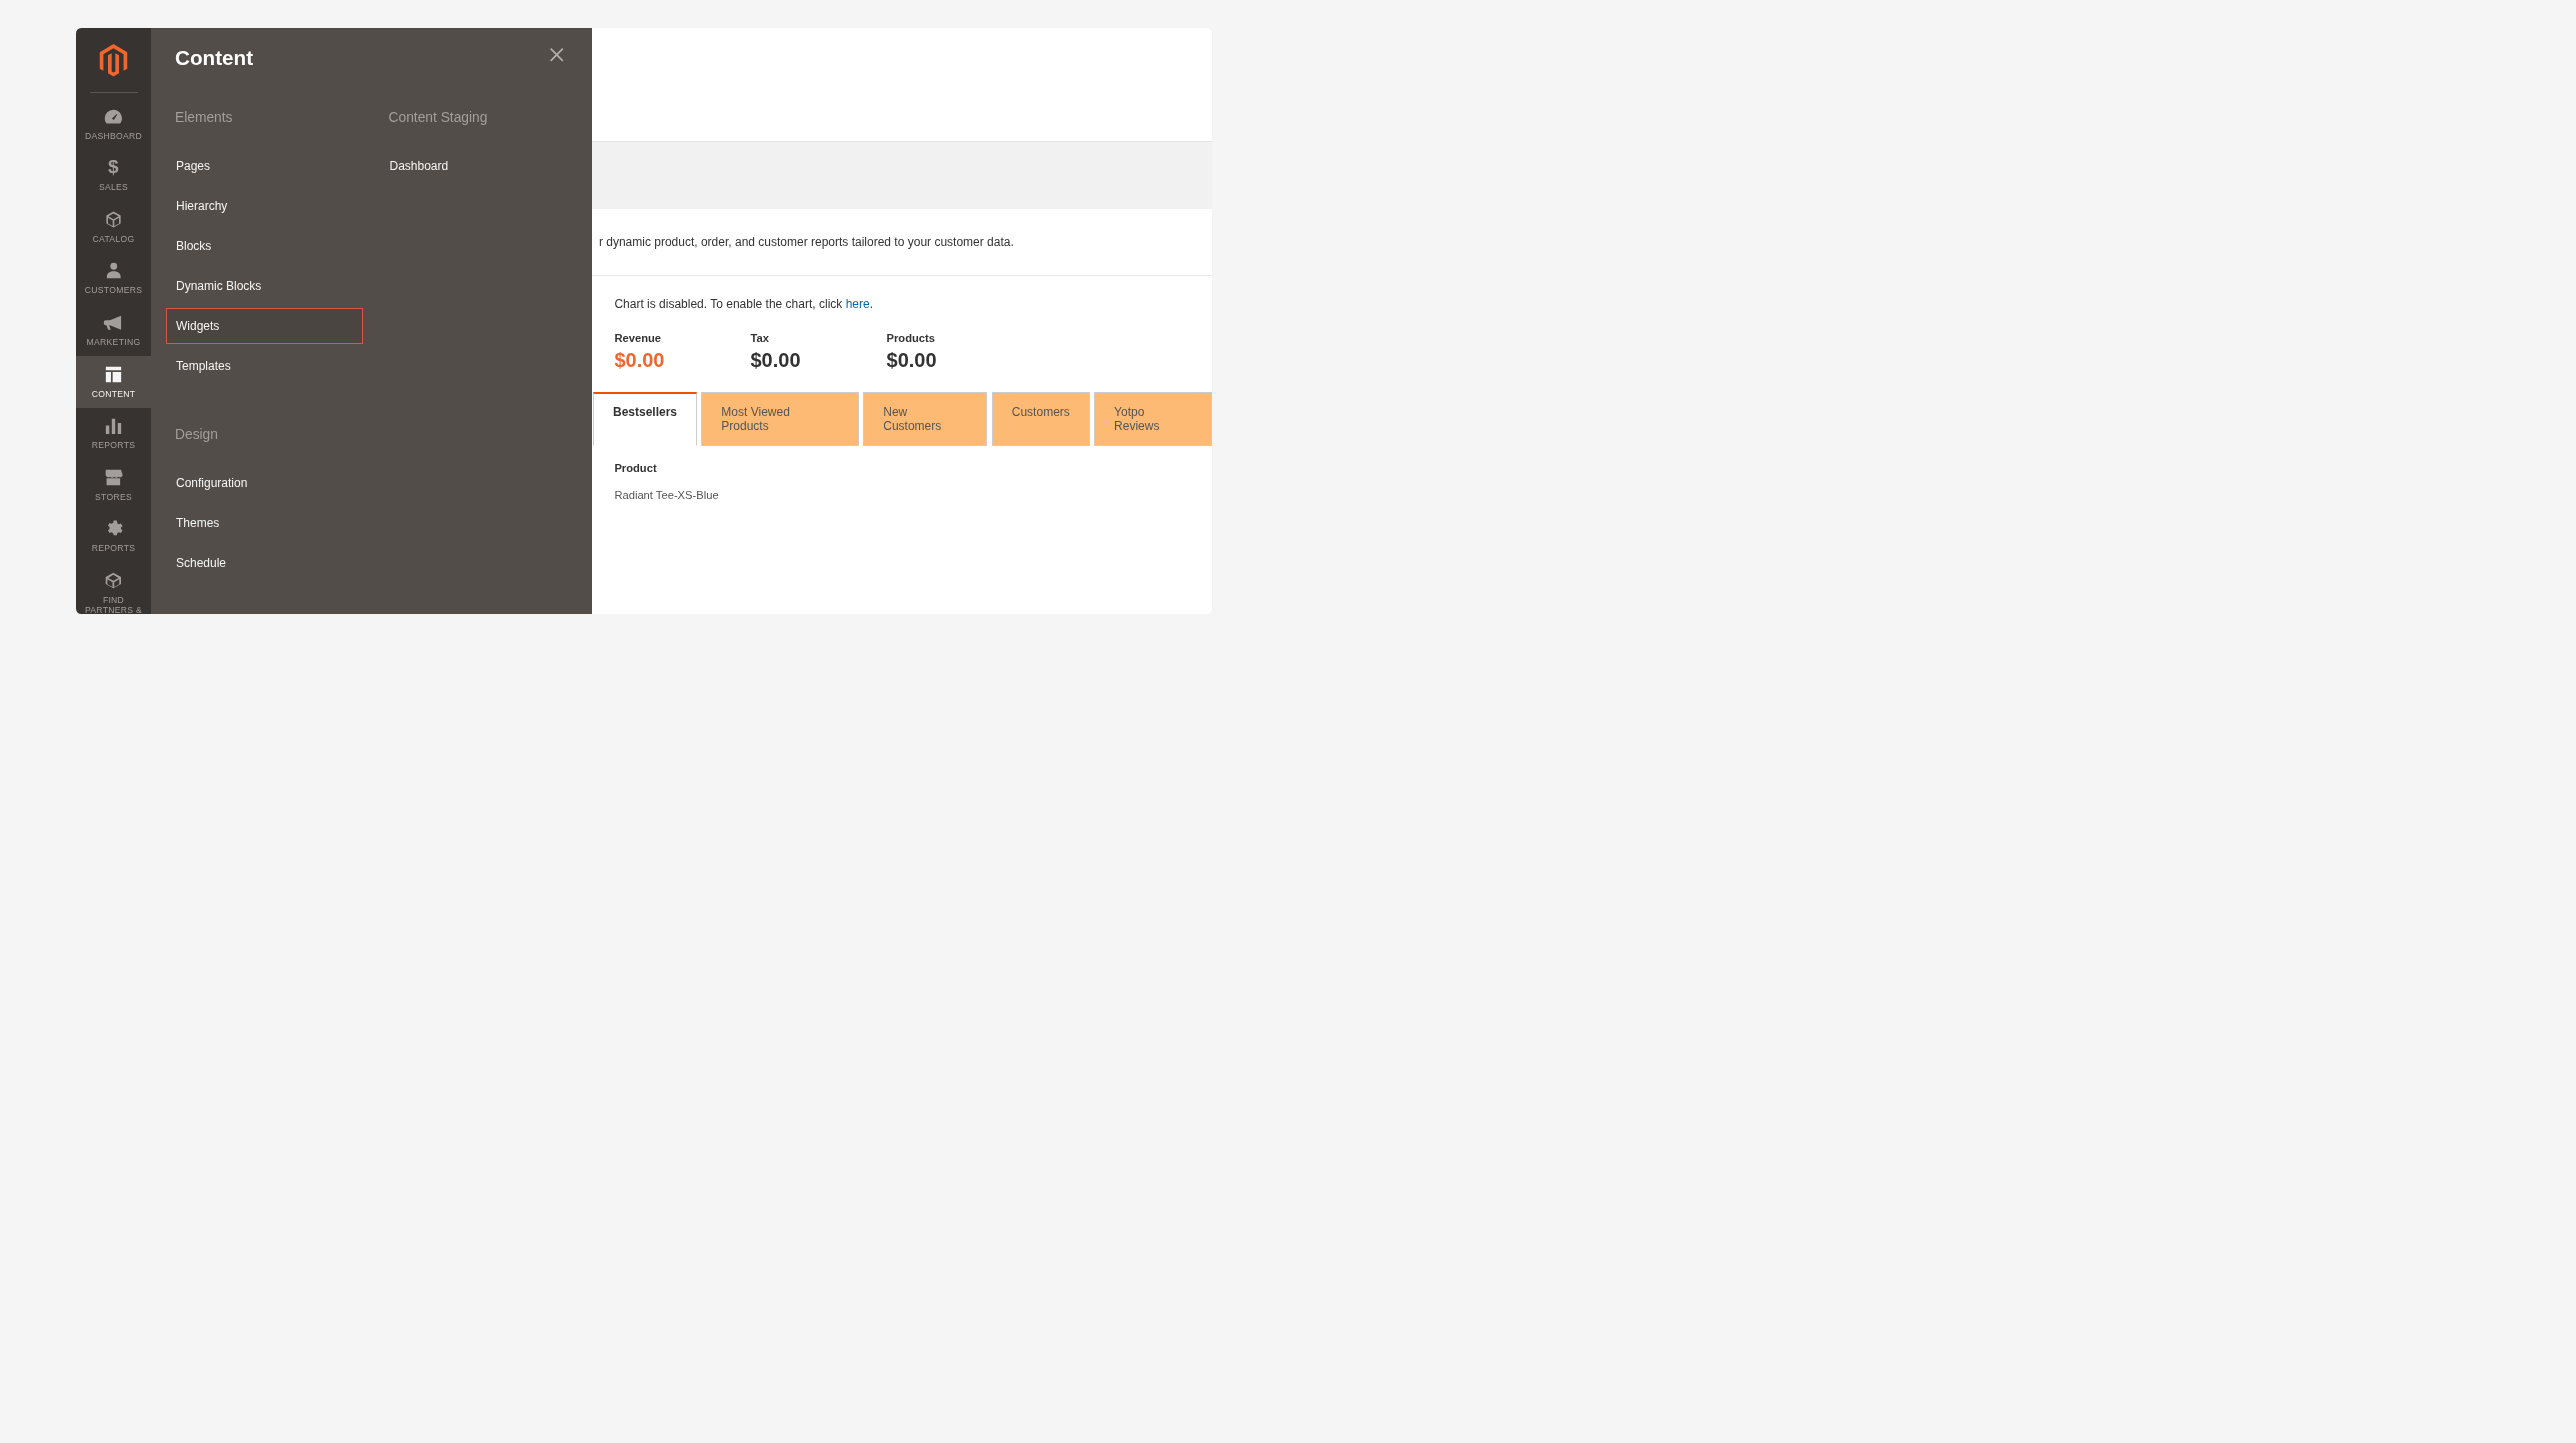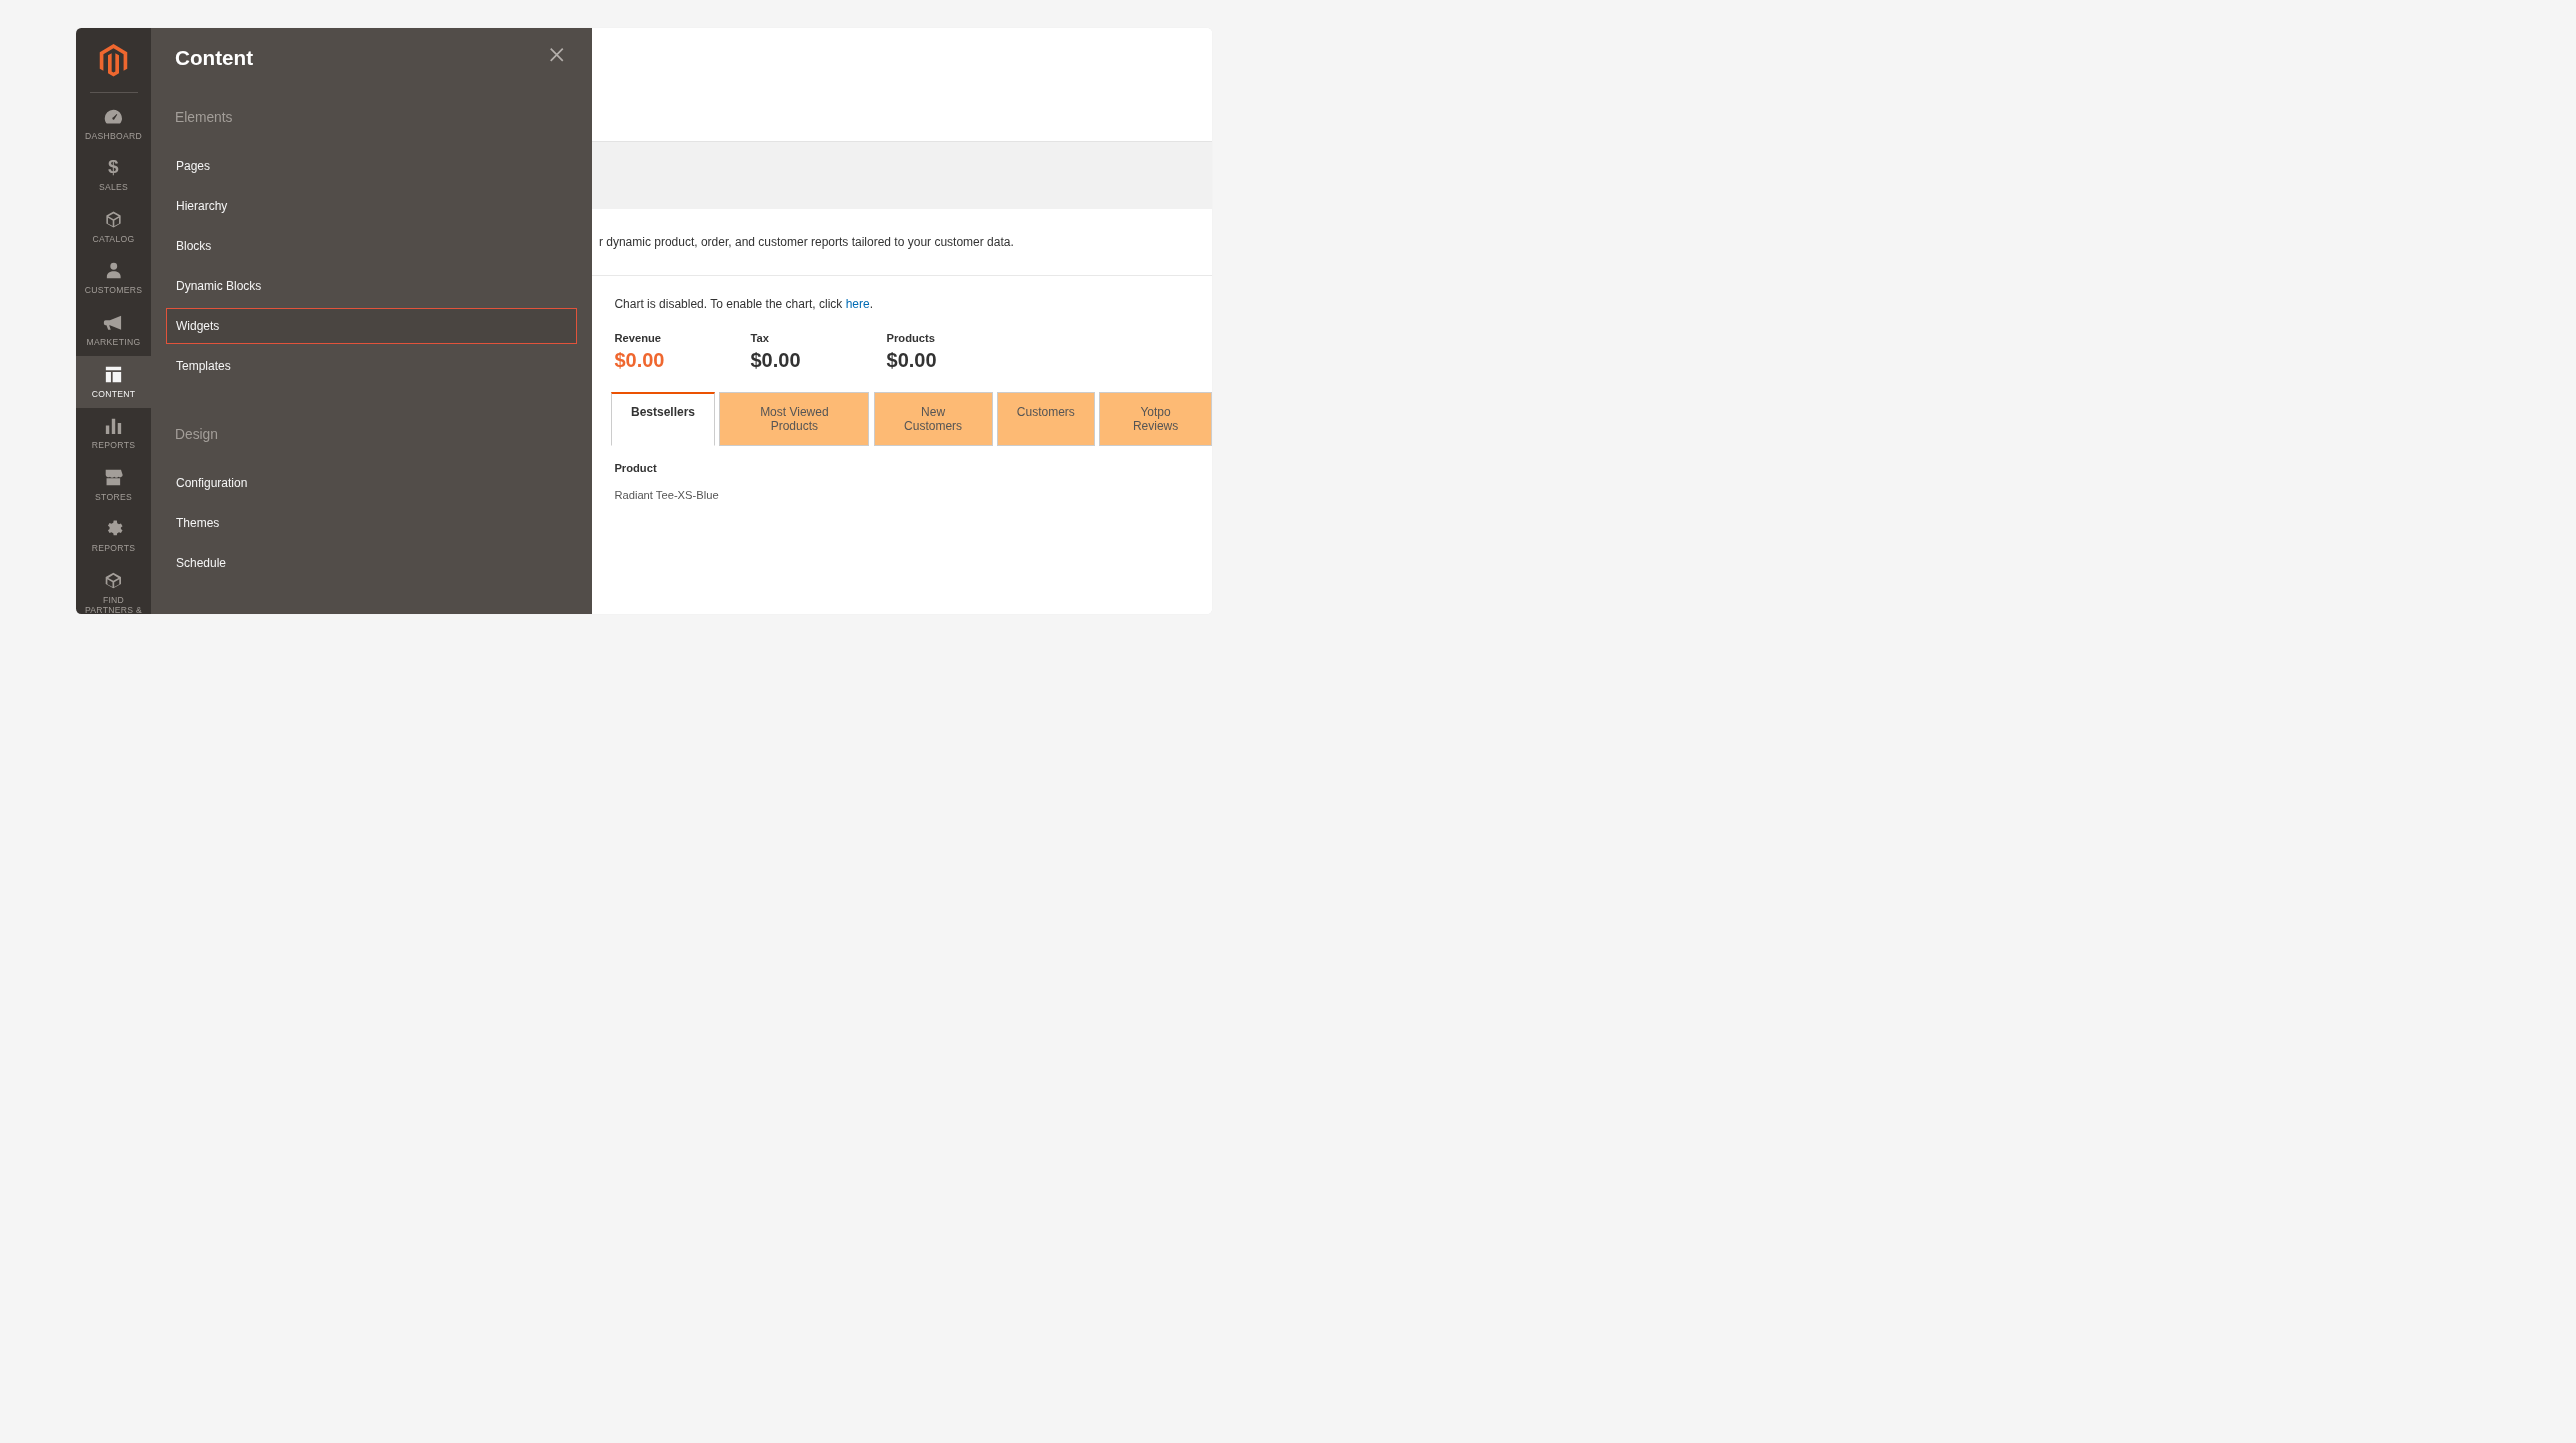--- a/index.html
+++ b/index.html
@@ -171,23 +171,22 @@
     }
     .stat-value {
       font-size: 20px;
       font-weight: 700;
       color: #333;
     }
     .stat-value.accent { color: #ef672f; }
 
     .tabs {
       display: flex;
-      padding-left: 19px;
+      padding-left: 1px;
       gap: 4.3px;
-      text-align: center;
     }
     .tab {
       padding: 12px 19px;
       background: #fdba74;
       border: 0.9px solid #ccc;
       font-size: 12px;
       color: #555;
       cursor: pointer;
       font-weight: 400;
     }
@@ -320,20 +319,24 @@
         <div class="menu-link">Blocks</div>
         <div class="menu-link">Dynamic Blocks</div>
         <div class="menu-link highlighted">Widgets</div>
         <div class="menu-link">Templates</div>
 
         <div class="group-heading">Design</div>
         <div class="menu-link">Configuration</div>
         <div class="menu-link">Themes</div>
         <div class="menu-link">Schedule</div>
       </div>
+      <div class="flyout-col">
+        <div class="group-heading">Content Staging</div>
+        <div class="menu-link">Dashboard</div>
+      </div>
     </div>
   </div>
 
   <div class="main">
     <div class="main-header-gap"></div>
     <div class="grey-band"></div>
     <div class="desc">r dynamic product, order, and customer reports tailored to your customer data.</div>
     <div class="chart-msg">
       <span>Chart is disabled. To enable the chart, click </span><a>here</a><span>.</span>
     </div>

